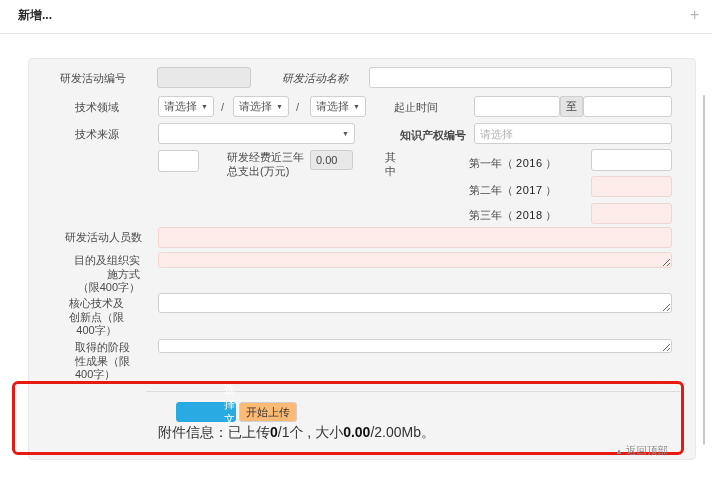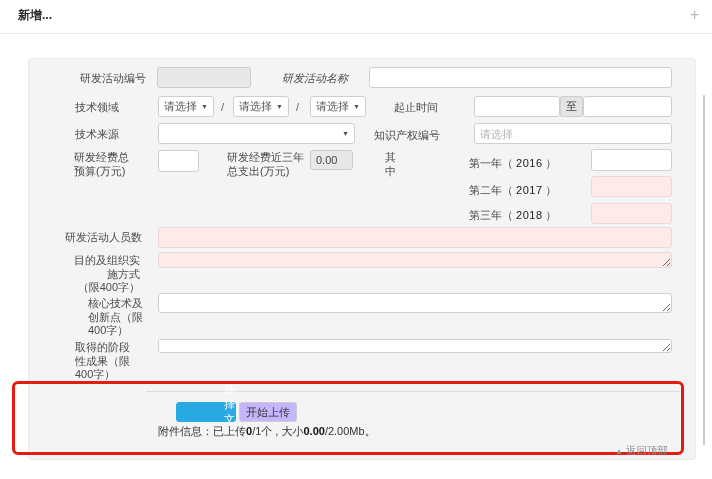--- a/index.html
+++ b/index.html
@@ -32,41 +32,41 @@
   .addon { position:absolute; background:#e4e4e4; border:1px solid #cfcfcf; border-radius:2px; font-size:11px; color:#444; display:flex; align-items:center; justify-content:center; }
 
   .yearline { position:absolute; font-size:11px; color:#4a4a4a; white-space:nowrap; }
   .yearline b { color:#222; font-weight:normal; letter-spacing:0.5px; }
 
   .redbox { position:absolute; left:12px; top:381px; width:672px; height:74px; border:3px solid #e61a10; border-radius:6px; pointer-events:none; }
   .section-divider { position:absolute; left:146px; top:391px; width:534px; height:1px; background:#dddddd; }
 
   .btn { position:absolute; display:flex; align-items:center; justify-content:center; font-size:11px; border-radius:3px; cursor:pointer; }
   .btn-blue { background:#29aae3; color:#fff; border:1px solid #29aae3; }
-  .btn-plain { background:#c4b5fd; color:#333; border:1px solid #cfcfcf; }
+  .btn-plain { background:#fdba74; color:#333; border:1px solid #cfcfcf; }
 
-  .infoline { position:absolute; font-size:11px; color:#333; white-space:nowrap; }
+  .infoline { position:absolute; font-size:14px; color:#333; white-space:nowrap; }
   .infoline b { color:#111; }
 
   .backtop { position:absolute; font-size:10.5px; color:#8f8f8f; cursor:pointer; white-space:nowrap; }
   .backtop .tri { font-size:8px; margin-right:3px; color:#8f8f8f; }
 </style>
 </head>
 <body>
 
 <div class="screen">
 
   <div class="page-title">新增...</div>
   <div class="top-divider"></div>
   <div class="plus">+</div>
 
   <div class="panel"></div>
   <div class="scrollbar"></div>
 
-  <div class="lbl" style="left:80px; top:72px;">研发活动编号</div>
+  <div class="lbl" style="left:60px; top:72px;">研发活动编号</div>
   <div class="inp disabled" style="left:157px; top:67px; width:94px; height:21px;"></div>
   <div class="lbl" style="left:282px; top:72px;font-style:italic;">研发活动名称</div>
   <input class="inp" style="left: 369px; top: 67px; width: 303px; height: 21px;">
 
   <div class="lbl" style="left:75px; top:101px;">技术领域</div>
   <div class="sel" style="left:158px; top:96px; width:56px; height:21px;">
     <span>请选择</span>
     <span class="arr">▼</span>
   </div>
   <div class="slash" style="left:221px; top:101px;">/</div>
@@ -82,27 +82,23 @@
   <div class="lbl" style="left:394px; top:101px;">起止时间</div>
   <input class="inp" style="left: 474px; top: 96px; width: 86px; height: 21px;">
   <div class="addon" style="left:560px; top:96px; width:23px; height:21px;">至</div>
   <input class="inp" style="left: 583px; top: 96px; width: 89px; height: 21px;">
 
   <div class="lbl" style="left:75px; top:128px;">技术来源</div>
   <div class="sel" style="left:158px; top:123px; width:197px; height:21px;">
     <span></span>
     <span class="arr">▼</span>
   </div>
-  <div class="lbl" style="left:374px; top:129px;">知识产权编号</div>
+  <div class="lbl" style="left:400px; top:129px;font-weight:bold;">知识产权编号</div>
   <input class="inp" style="left: 474px; top: 123px; width: 198px; height: 21px;" placeholder="请选择">
 
-  <div class="lbl" style="left:74px; top:151px;">
-    <span>研发经费总</span><br>
-    <span>预算(万元)</span>
-  </div>
   <input class="inp" style="left: 158px; top: 150px; width: 41px; height: 22px;">
   <div class="lbl" style="left:227px; top:151px;">
     <span>研发经费近三年</span><br>
     <span>总支出(万元)</span>
   </div>
   <div class="inp disabled" style="left:310px; top:150px; width:43px; height:20px;">0.00</div>
   <div class="lbl" style="left:385px; top:151px;">
     <span>其</span><br>
     <span>中</span>
   </div>
@@ -125,21 +121,21 @@
   <div class="lbl" style="left:65px; top:232px;font-family:Liberation Mono, monospace;">研发活动人员数</div>
   <input class="inp pink" style="left: 158px; top: 227px; width: 514px; height: 21px;">
 
   <div class="lbl" style="left:74px; top:254px;text-align:right;">
     <span>目的及组织实</span><br>
     <span>施方式</span><br>
     <span>（限400字）</span>
   </div>
   <textarea class="inp pink" style="left: 158px; top: 252px; width: 514px; height: 16px;"></textarea>
 
-  <div class="lbl" style="left:88px; top:297px;">
+  <div class="lbl" style="left:69px; top:297px;text-align:center;">
     <span>核心技术及</span><br>
     <span>创新点（限</span><br>
     <span>400字）</span>
   </div>
   <textarea class="inp" style="left: 158px; top: 293px; width: 514px; height: 20px;"></textarea>
 
   <div class="lbl" style="left:75px; top:341px;">
     <span>取得的阶段</span><br>
     <span>性成果（限</span><br>
     <span>400字）</span>

